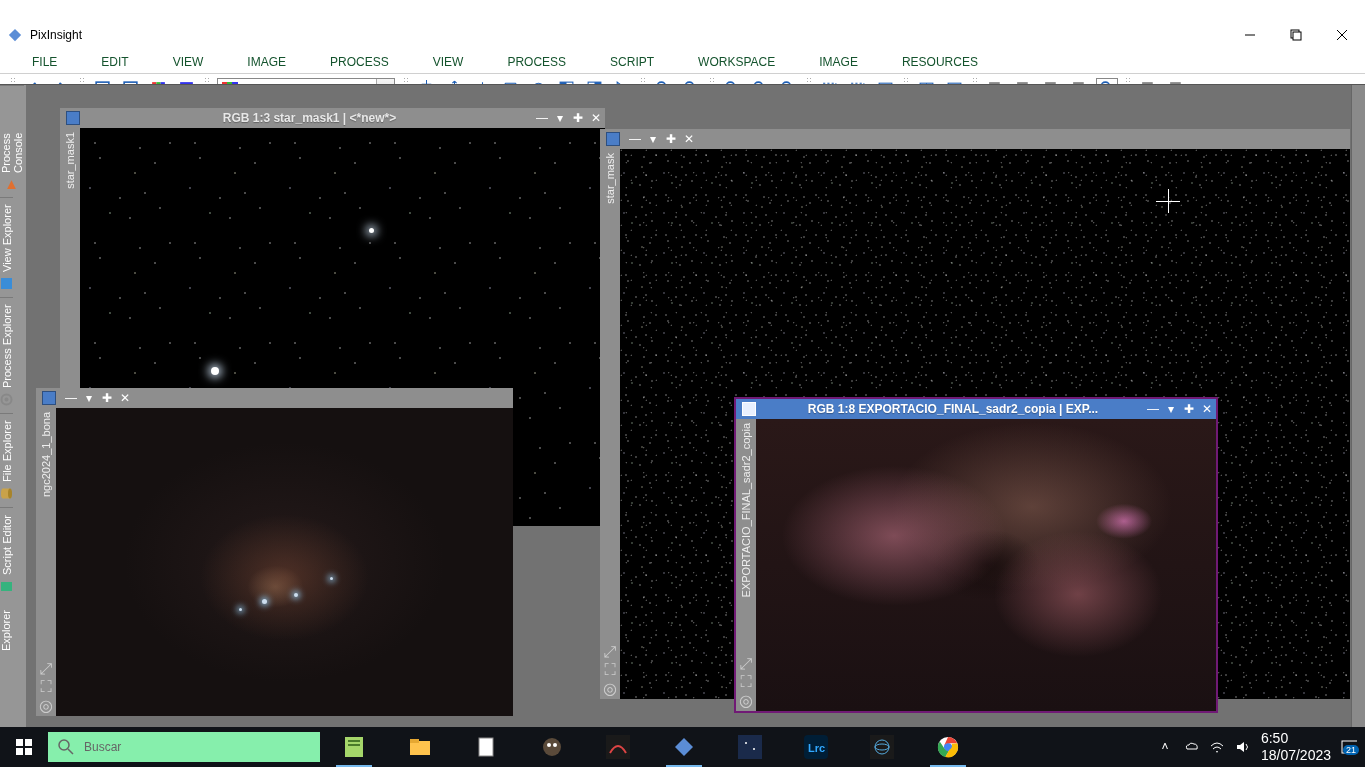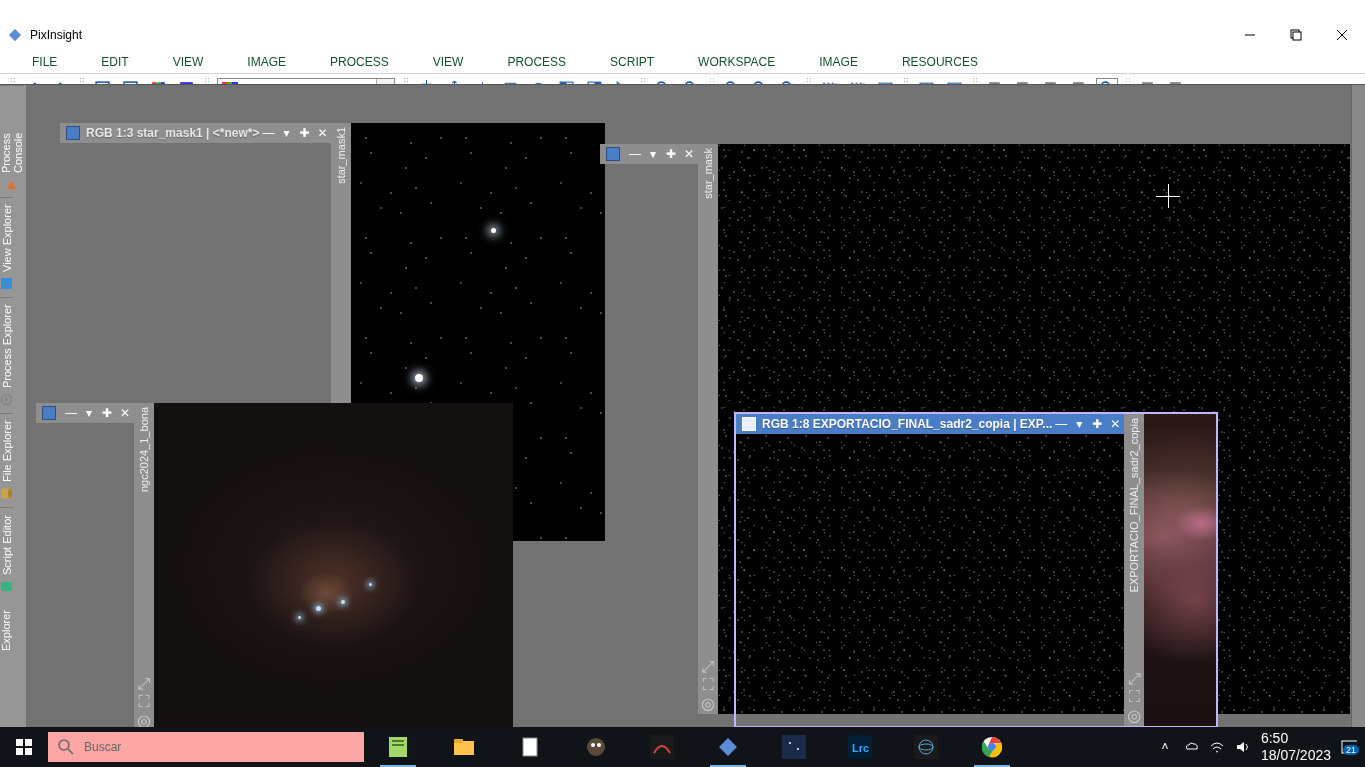--- a/index.html
+++ b/index.html
@@ -27,32 +27,32 @@
 .tb-select .arr { width:18px; height:20px; background:linear-gradient(#f5f5f5,#ddd); display:flex; align-items:center; justify-content:center; border-left:1px solid #aaa;}
 
 
 .workspace { position:absolute; left:0; right:0; top:84px; bottom:40px; background:#727272; border-top:1px solid #555; }
 .side-panel { position:absolute; left:0; top:0; bottom:0; width:26px; background:#969696; }
 .side-tab { writing-mode:vertical-rl; transform:rotate(180deg); font-size:11px; color:#fff; padding:6px 0; display:flex; align-items:center; justify-content:center; gap:5px; border-bottom:1px solid #7a7a7a;}
 .side-tab .ico { width:13px; height:13px; }
 .ruler-r { position:absolute; right:0; top:0; bottom:0; width:14px; background:#8a8a8a; border-left:1px solid #666; }
 
 
-.imgwin { position:absolute; display:flex; flex-direction:row;margin-top:15px; }
+.imgwin { position:absolute; display:flex; flex-direction:column; }
 .imgwin .titlebar { height:20px; background:#8e8e8e; display:flex; align-items:center; color:#fff; font-size:12px; }
 .imgwin .titlebar .wicon { width:14px; height:14px; background:#4a7dc7; border:1px solid #2d4f80; margin:0 6px; }
 .imgwin .titlebar .wtitle { flex:1; text-align:center; font-weight:bold; color:#e8e8e8; text-shadow: 0 1px 1px rgba(0,0,0,.3);}
 .imgwin .titlebar .wbtn { width:18px; height:18px; display:flex; align-items:center; justify-content:center; color:#fff; }
 .imgwin .body { flex:1; display:flex; }
 .imgwin .sidelabel { width:20px; background:#8e8e8e; display:flex; align-items:flex-start; justify-content:center; }
 .imgwin .sidelabel span { writing-mode:vertical-rl; transform:rotate(180deg); font-size:11px; color:#eee; padding:4px 0; }
 .imgwin .sidelabel-tabs { width:20px; background:#8e8e8e; display:flex; flex-direction:column; align-items:center; justify-content:flex-end; padding-bottom:4px; gap:4px;}
 .imgwin .sidelabel-tabs div { width:14px; height:14px; display:flex; align-items:center; justify-content:center; color:#ccc;}
 .imgwin .canvas { flex:1; background:#000; position:relative; overflow:hidden; }
-.imgwin.focused { border:2px solid #c4b5fd;}
+.imgwin.focused { border:2px solid #701a75;}
 .imgwin.focused .titlebar { height:20px; }
 
 .stars { position:absolute; inset:0; background:#000; }
 .stars::before { content:""; position:absolute; inset:0;
   background-image:
    radial-gradient(1px 1px at 20% 30%, #fff, transparent),
    radial-gradient(1px 1px at 40% 70%, #fff, transparent),
    radial-gradient(1px 1px at 60% 20%, #fff, transparent),
    radial-gradient(1px 1px at 80% 80%, #fff, transparent),
    radial-gradient(1px 1px at 10% 60%, #ddf, transparent),
@@ -89,21 +89,21 @@
   radial-gradient(ellipse 40px 25px at 80% 35%, rgba(230,120,200,.7), transparent 70%),
   linear-gradient(#2a1818,#1a1012);}
 .crosshair { position:absolute; width:24px; height:24px; }
 .crosshair::before,.crosshair::after{content:"";position:absolute;background:#fff;}
 .crosshair::before{left:0;right:0;top:50%;height:1px;}
 .crosshair::after{top:0;bottom:0;left:50%;width:1px;}
 
 
 .taskbar { position:absolute; left:0; right:0; bottom:0; height:40px; background:#101318; display:flex; align-items:center; color:#fff; font-size:12px;}
 .taskbar .start { width:48px; height:40px; display:flex; align-items:center; justify-content:center;}
-.taskbar .search { width:316px; height:30px; margin-left:0; background:#fca5a5; display:flex; align-items:center; padding:0 10px; gap:10px; color:#666;text-align:right;}
+.taskbar .search { width:272px; height:30px; margin-left:0; background:#86efac; display:flex; align-items:center; padding:0 10px; gap:10px; color:#666;text-align:right;}
 .taskbar .apps { display:flex; align-items:flex-start; margin-left:10px; gap:18px;}
 .taskbar .app { width:48px; height:40px; display:flex; align-items:center; justify-content:center; position:relative;}
 .taskbar .app.running::after{content:"";position:absolute;bottom:0;left:6px;right:6px;height:2px;background:#76b9ed;}
 .taskbar .tray { position:absolute; right:0; top:0; bottom:0; display:flex; align-items:center; gap:10px; padding:0 8px;}
 .taskbar .clock { text-align:left; line-height:1.2; font-size:14px;}
 .tray-ico { width:16px; height:16px; display:flex; align-items:center; justify-content:center;}
 .badge { position:relative;}
 .badge-n { position:absolute; bottom:0; right:-2px; background:#0063b1; color:#fff; font-size:9px; padding:0 3px; border-radius:7px;}
 </style>
 </head>

